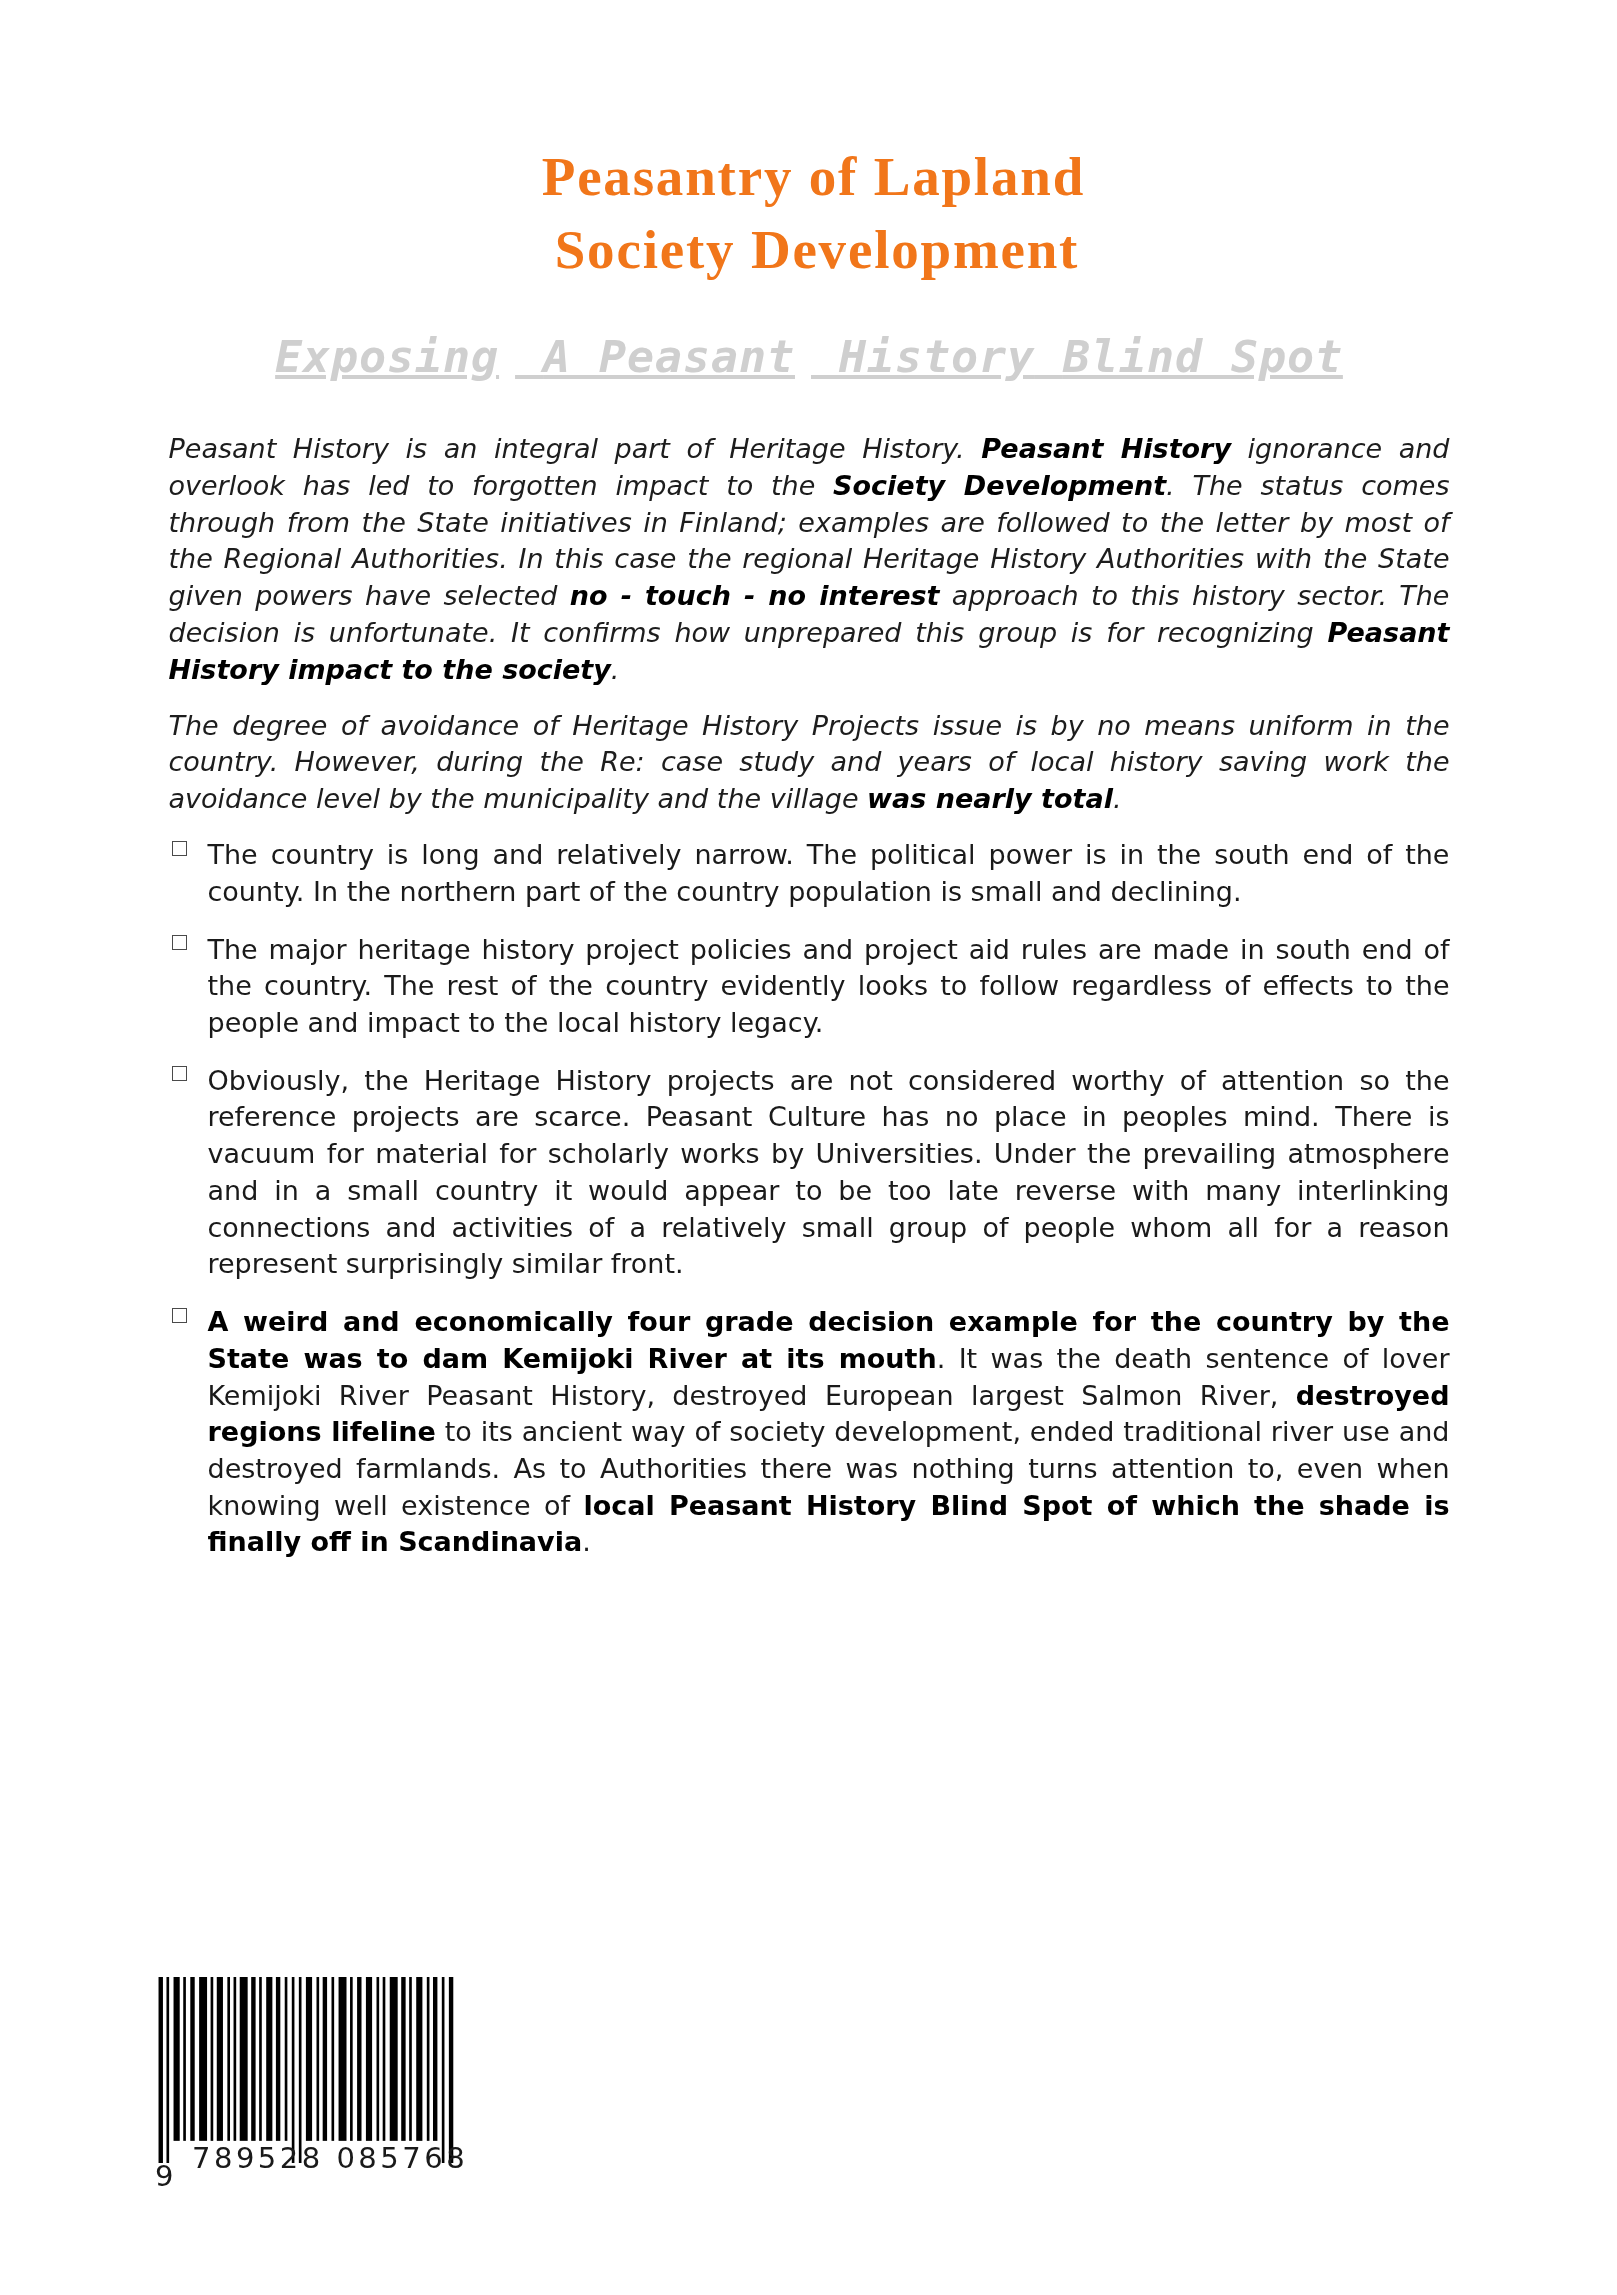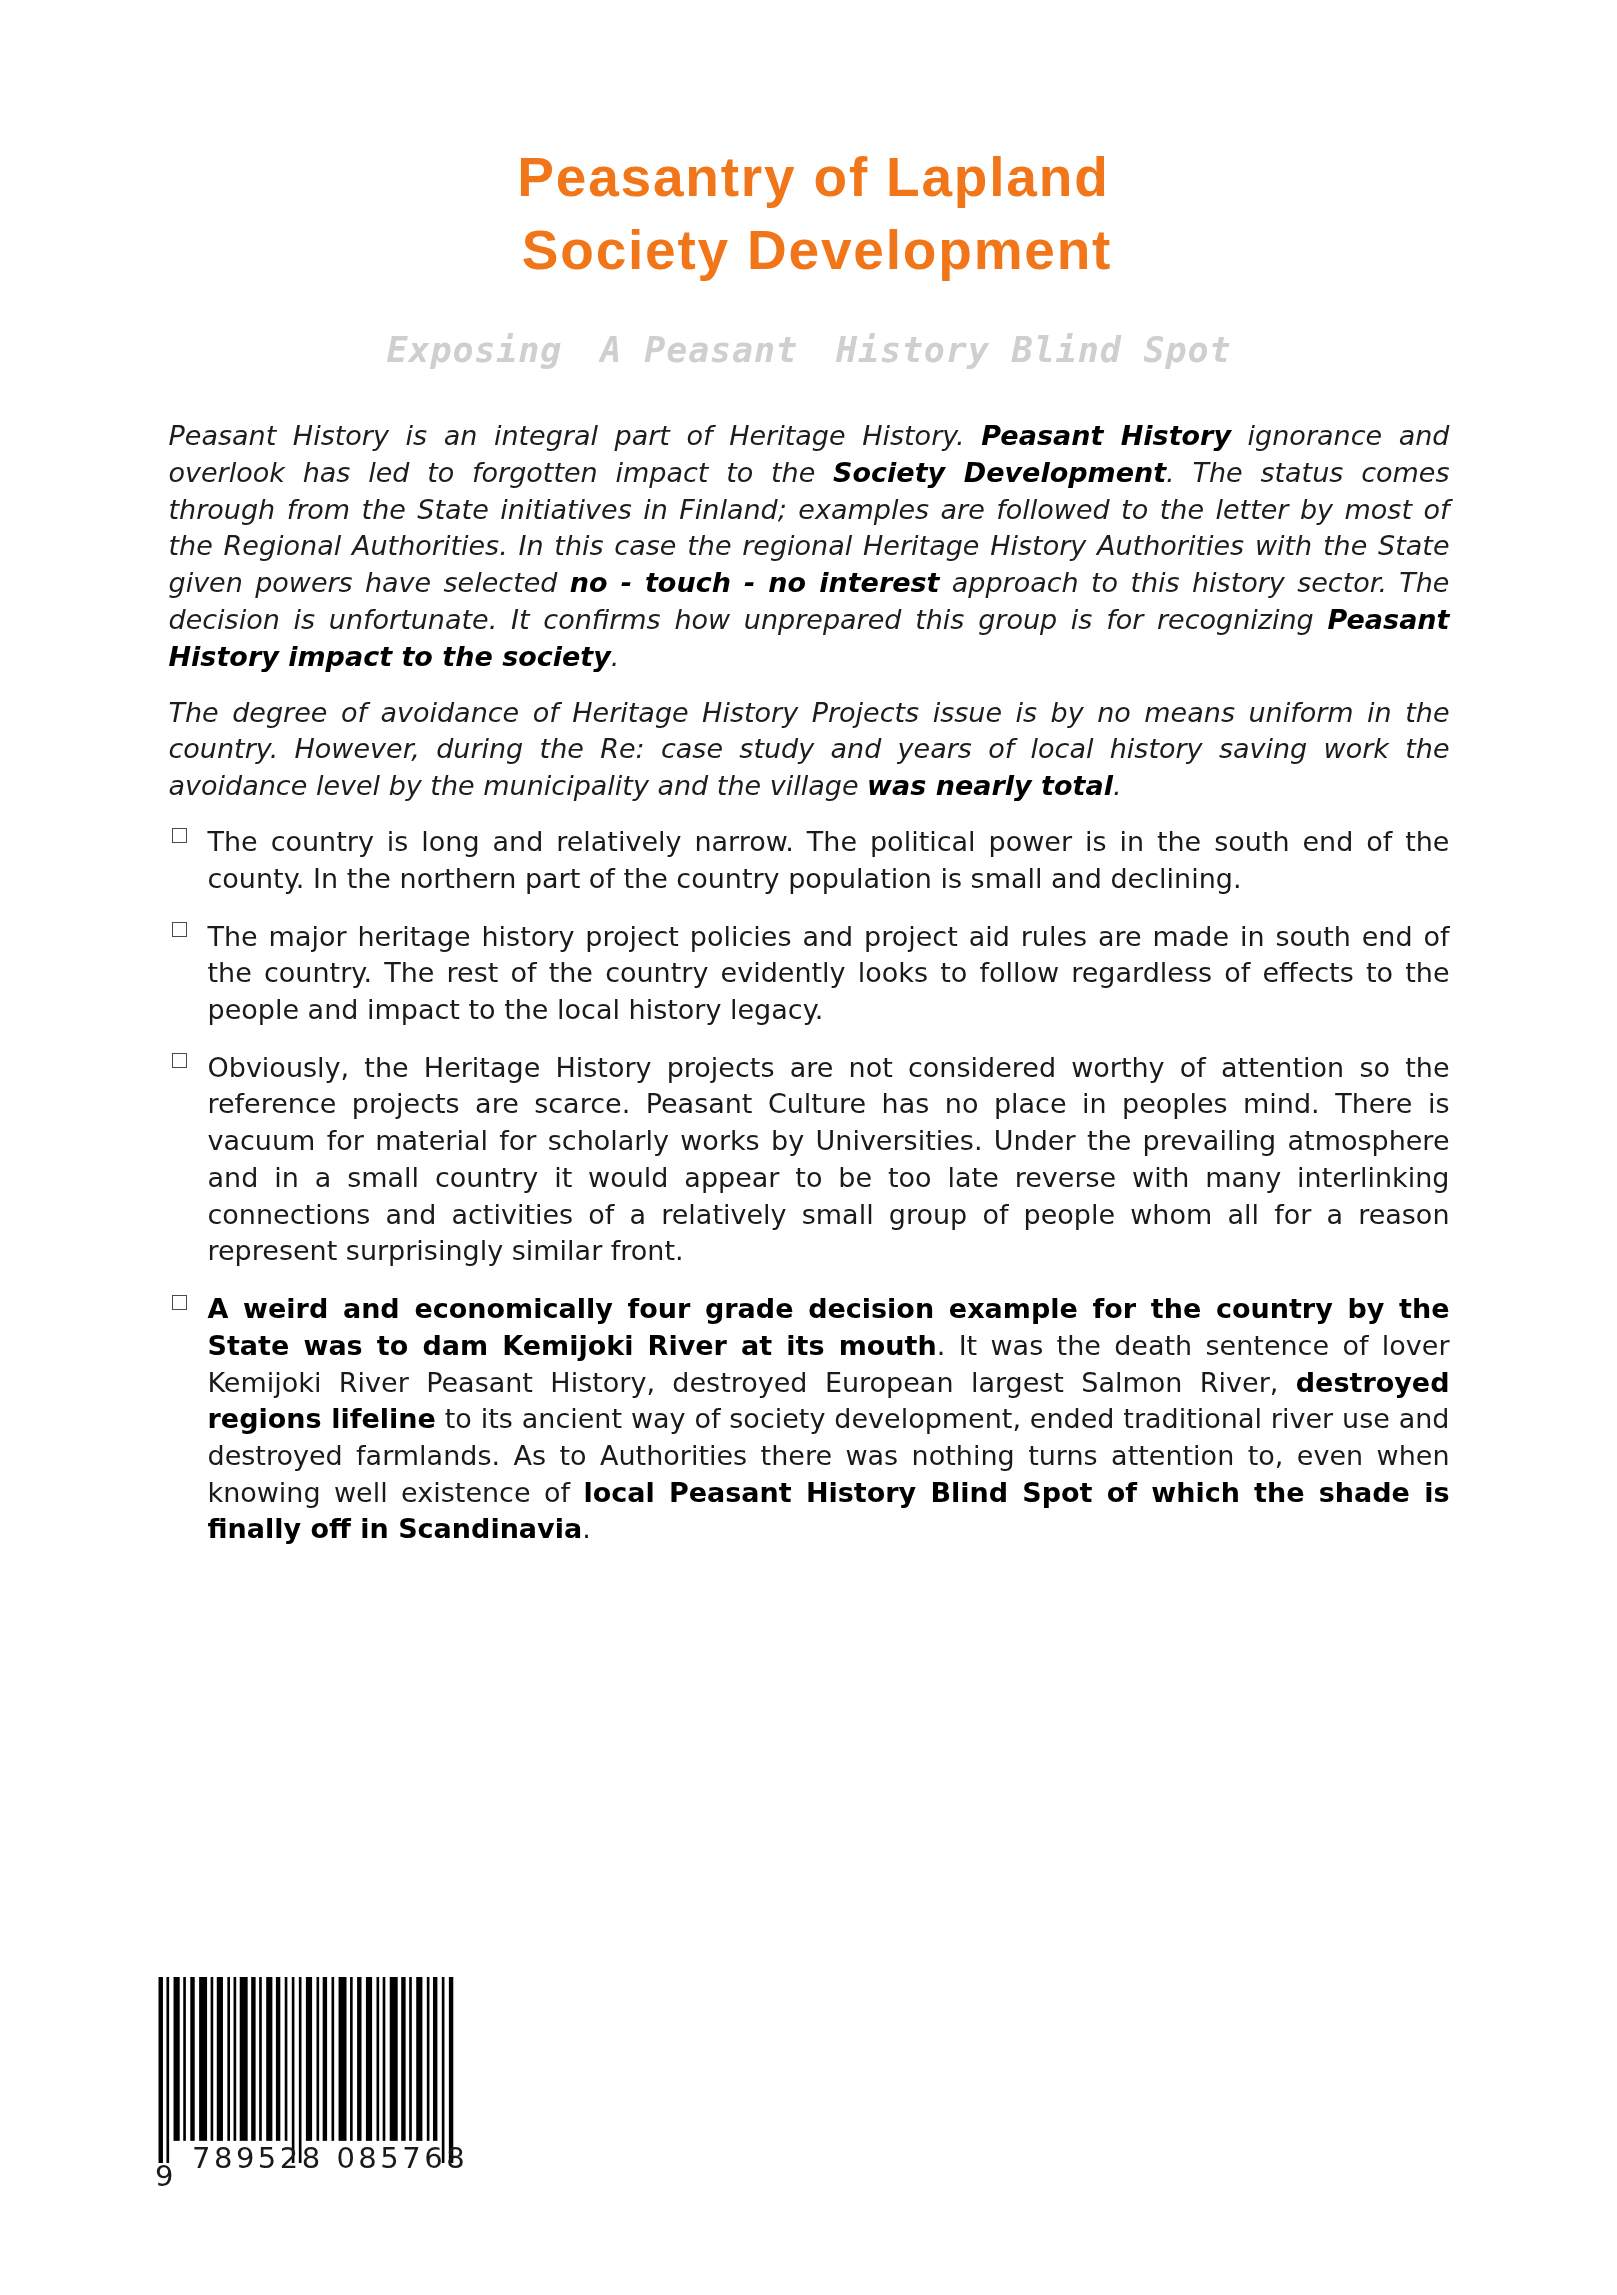--- a/index.html
+++ b/index.html
@@ -20,40 +20,41 @@
     height: 2295px;
     box-sizing: border-box;
     padding: 0;
   }
   .title-block {
     margin: 0;
     padding-top: 141px;
     text-align: center;
   }
   .title-line {
-    font-family: Liberation Sans, sans-serif;
+    font-family: Liberation Serif, serif;
     font-weight: bold;
     color: #F1761A;
     font-size: 55px;
     line-height: 1.32;
     letter-spacing: 1.8px;
   }
   .title-line.l1 { padding-left: 8.8px; }
   .title-line.l2 { }
   .title-line.l3 { padding-left: 16px; }
 
   .subtitle {
     margin-top: 44px;
     text-align: center;
     font-family: "DejaVu Sans Mono", monospace;
     font-weight: bold;
     font-style: italic;
     color: #CFCFCF;
-    font-size: 35px;
+    font-size: 45px;
     letter-spacing: 0.9px;
+    text-decoration: underline;
   }
   .subtitle .sp { display: inline-block; width: 16px; }
 
   .body-wrap {
     margin: 0 auto;
     width: 1281px;
     padding-top: 48px;
   }
   p.para {
     margin: 0 0 19.4px 0;

